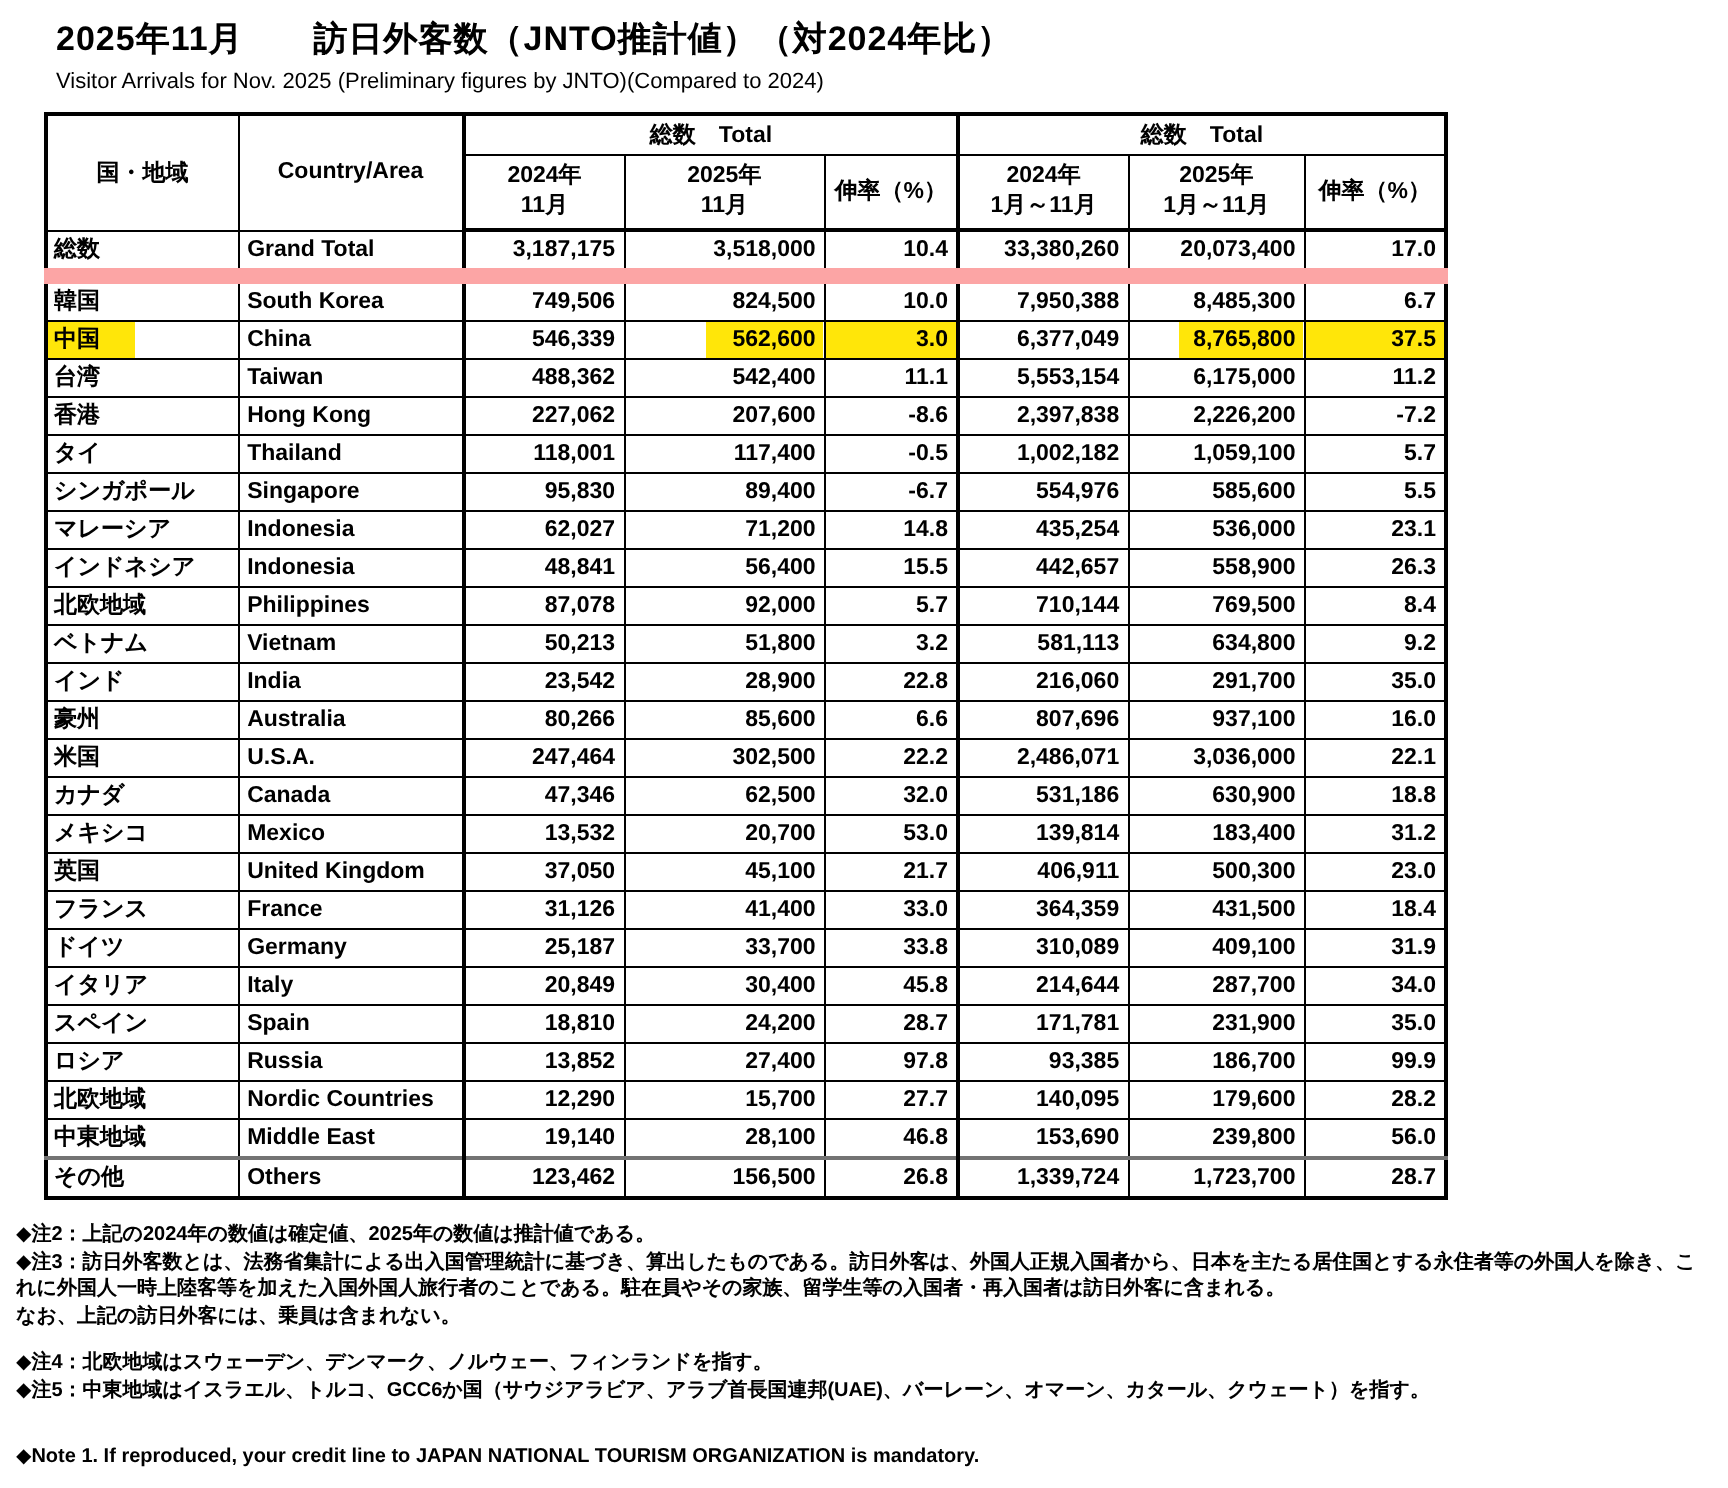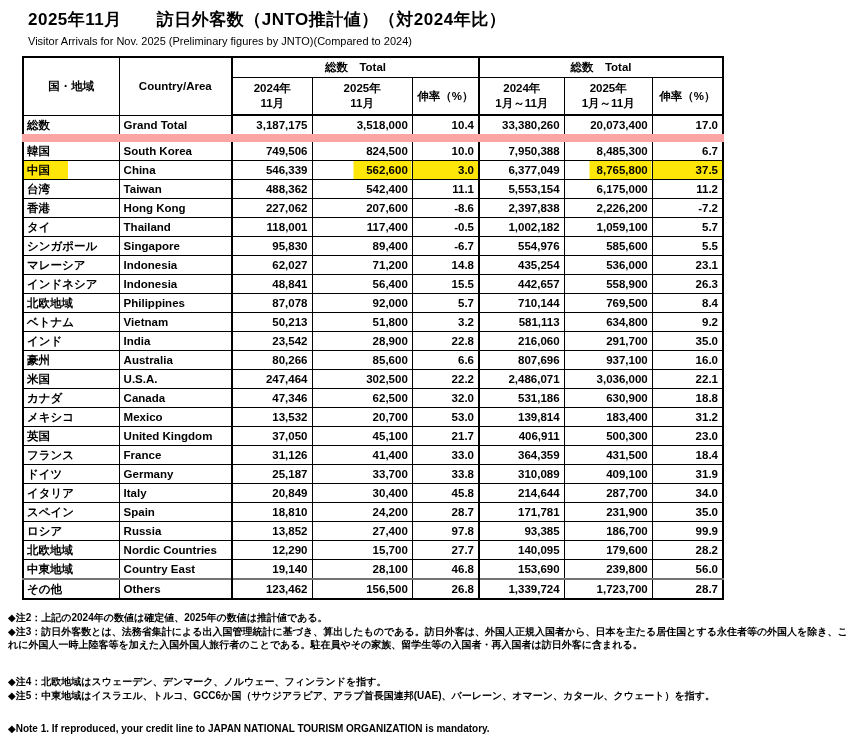--- a/index.html
+++ b/index.html
@@ -44,21 +44,21 @@
   .c-num { text-align: right; padding-right: 4px; }
 
   
   tr.row-highlight td.hl-partial-left   { background: linear-gradient(to right, var(--hl) 0 46%, transparent 46%); }
   tr.row-highlight td.hl-partial-right  { background: linear-gradient(to left,  var(--hl) 0 59%, transparent 59%); padding-left: 40px; }
   tr.row-highlight td.hl-partial-right2 { background: linear-gradient(to left,  var(--hl) 0 71%, transparent 71%); margin-top: 37px; }
   tr.row-highlight td.hl-full           { background: var(--hl); padding-left: 39px; }
 
   .footnotes { margin: 11px 0 0 8px; width: 842px; font-size: 10px; font-weight: bold; }
   .footnote { line-height: 13px; margin-top: 1px; }
-  .fn-gap { margin-top: 24px; }
+  .fn-gap { margin-top: 10px; }
   .fn-gap-lg { margin-top: 20px; }
 </style>
 </head>
 <body>
 
 <div class="page">
 
   <div class="title-block">
     <div class="title-jp">2025年11月　　訪日外客数（JNTO推計値）（対2024年比）</div>
     <div class="subtitle-en">Visitor Arrivals for Nov. 2025 (Preliminary figures by JNTO)(Compared to 2024)</div>
@@ -321,21 +321,21 @@
       <td class="c-en">Nordic Countries</td>
       <td class="c-num thick-left">12,290</td>
       <td class="c-num hl-partial-right">15,700</td>
       <td class="c-num hl-full">27.7</td>
       <td class="c-num thick-left">140,095</td>
       <td class="c-num hl-partial-right2">179,600</td>
       <td class="c-num hl-full">28.2</td>
     </tr>
         <tr>
       <td class="c-jp hl-partial-left">中東地域</td>
-      <td class="c-en">Country East</td>
+      <td class="c-en">Middle East</td>
       <td class="c-num thick-left">19,140</td>
       <td class="c-num hl-partial-right">28,100</td>
       <td class="c-num hl-full">46.8</td>
       <td class="c-num thick-left">153,690</td>
       <td class="c-num hl-partial-right2">239,800</td>
       <td class="c-num hl-full">56.0</td>
     </tr>
         <tr class="row-others">
       <td class="c-jp hl-partial-left">その他</td>
       <td class="c-en">Others</td>
@@ -345,18 +345,19 @@
       <td class="c-num thick-left">1,339,724</td>
       <td class="c-num hl-partial-right2">1,723,700</td>
       <td class="c-num hl-full">28.7</td>
     </tr>
       </tbody>
   </table>
 
   <div class="footnotes">
     <div class="footnote">◆注2：上記の2024年の数値は確定値、2025年の数値は推計値である。</div>
     <div class="footnote">◆注3：訪日外客数とは、法務省集計による出入国管理統計に基づき、算出したものである。訪日外客は、外国人正規入国者から、日本を主たる居住国とする永住者等の外国人を除き、これに外国人一時上陸客等を加えた入国外国人旅行者のことである。駐在員やその家族、留学生等の入国者・再入国者は訪日外客に含まれる。</div>
+    <div class="footnote">なお、上記の訪日外客には、乗員は含まれない。</div>
     <div class="footnote fn-gap">◆注4：北欧地域はスウェーデン、デンマーク、ノルウェー、フィンランドを指す。</div>
     <div class="footnote">◆注5：中東地域はイスラエル、トルコ、GCC6か国（サウジアラビア、アラブ首長国連邦(UAE)、バーレーン、オマーン、カタール、クウェート）を指す。</div>
     <div class="footnote fn-gap-lg">◆Note 1. If reproduced, your credit line to JAPAN NATIONAL TOURISM ORGANIZATION is mandatory.</div>
   </div>
 
 </div>
 
 </body></html>

